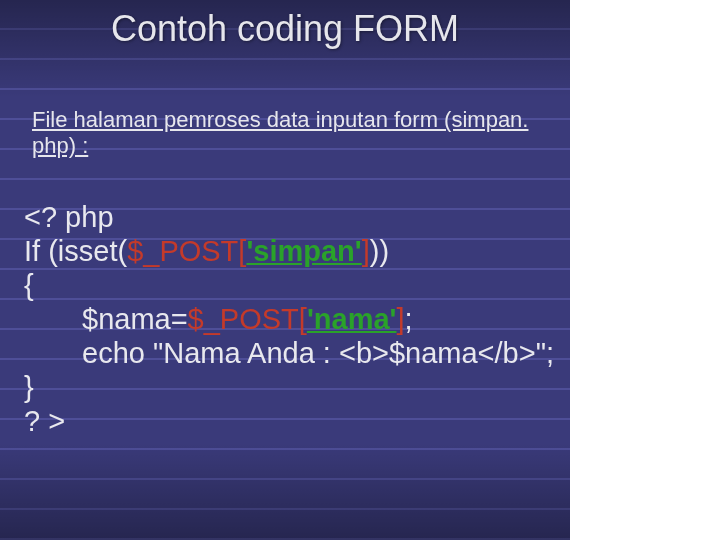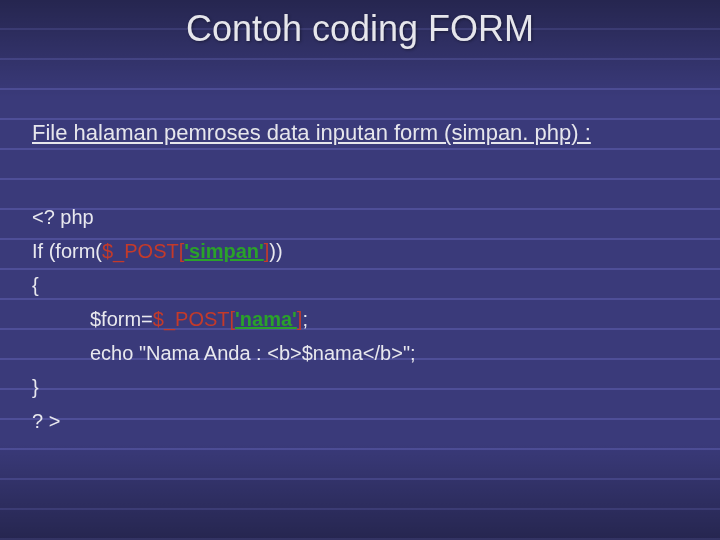--- a/index.html
+++ b/index.html
@@ -5,21 +5,21 @@
   html, body {
     margin: 0;
     padding: 0;
     width: 720px;
     height: 540px;
     overflow: hidden;
     font-family: Arial, Helvetica, sans-serif;
   }
   .slide {
     position: relative;
-    width: 720px;
+    width: 570px;
     height: 540px;
     background:
       linear-gradient(to bottom,
         rgba(0,0,0,0.35) 0%,
         rgba(0,0,0,0.0) 18%,
         rgba(0,0,0,0.0) 82%,
         rgba(0,0,0,0.35) 100%),
       repeating-linear-gradient(
         to bottom,
         #3a3a7a 0px,
@@ -36,31 +36,31 @@
     left: 0;
     right: 0;
     text-align: center;
     font-size: 36px;
     font-weight: 400;
     color: #e6e6ec;
     text-shadow: 1px 1px 3px rgba(0,0,0,0.4);
   }
   .subtitle {
     position: absolute;
-    top: 120px;
+    top: 107px;
     left: 32px;
     font-size: 22px;
     color: #e6e6ec;
     text-decoration: underline;
   }
   .code {
     position: absolute;
     top: 200px;
-    left: 32px;
-    font-size: 20px;
+    left: 24px;
+    font-size: 29px;
     line-height: 34px;
     color: #e8e8ee;
     white-space: nowrap;
   }
   .code .line { display: block; }
   .indent { display:inline-block; width: 58px; }
   .red { color: #c43a2a; font-weight: normal; }
   .green { color: #2aa22a; font-weight: bold; text-decoration: underline; }
 </style>
 </head>
@@ -68,25 +68,25 @@
 
 <div class="slide">
 
   <div class="title">Contoh coding FORM</div>
 
   <div class="subtitle">File halaman pemroses data inputan form (simpan. php) :</div>
 
   <div class="code">
     <span class="line">&lt;? php</span>
     <span class="line">
-      <span>If (form(</span><span class="red">$_POST[</span><span class="green">'simpan'</span><span class="red">]</span><span>))</span>
+      <span>If (isset(</span><span class="red">$_POST[</span><span class="green">'simpan'</span><span class="red">]</span><span>))</span>
     </span>
     <span class="line">{</span>
     <span class="line">
-      <span class="indent"></span><span>$form=</span><span class="red">$_POST[</span><span class="green">'nama'</span><span class="red">]</span><span>;</span>
+      <span class="indent"></span><span>$nama=</span><span class="red">$_POST[</span><span class="green">'nama'</span><span class="red">]</span><span>;</span>
     </span>
     <span class="line">
       <span class="indent"></span><span>echo "Nama Anda : &lt;b&gt;$nama&lt;/b&gt;";</span>
     </span>
     <span class="line">}</span>
     <span class="line">? &gt;</span>
   </div>
 
 </div>
 

